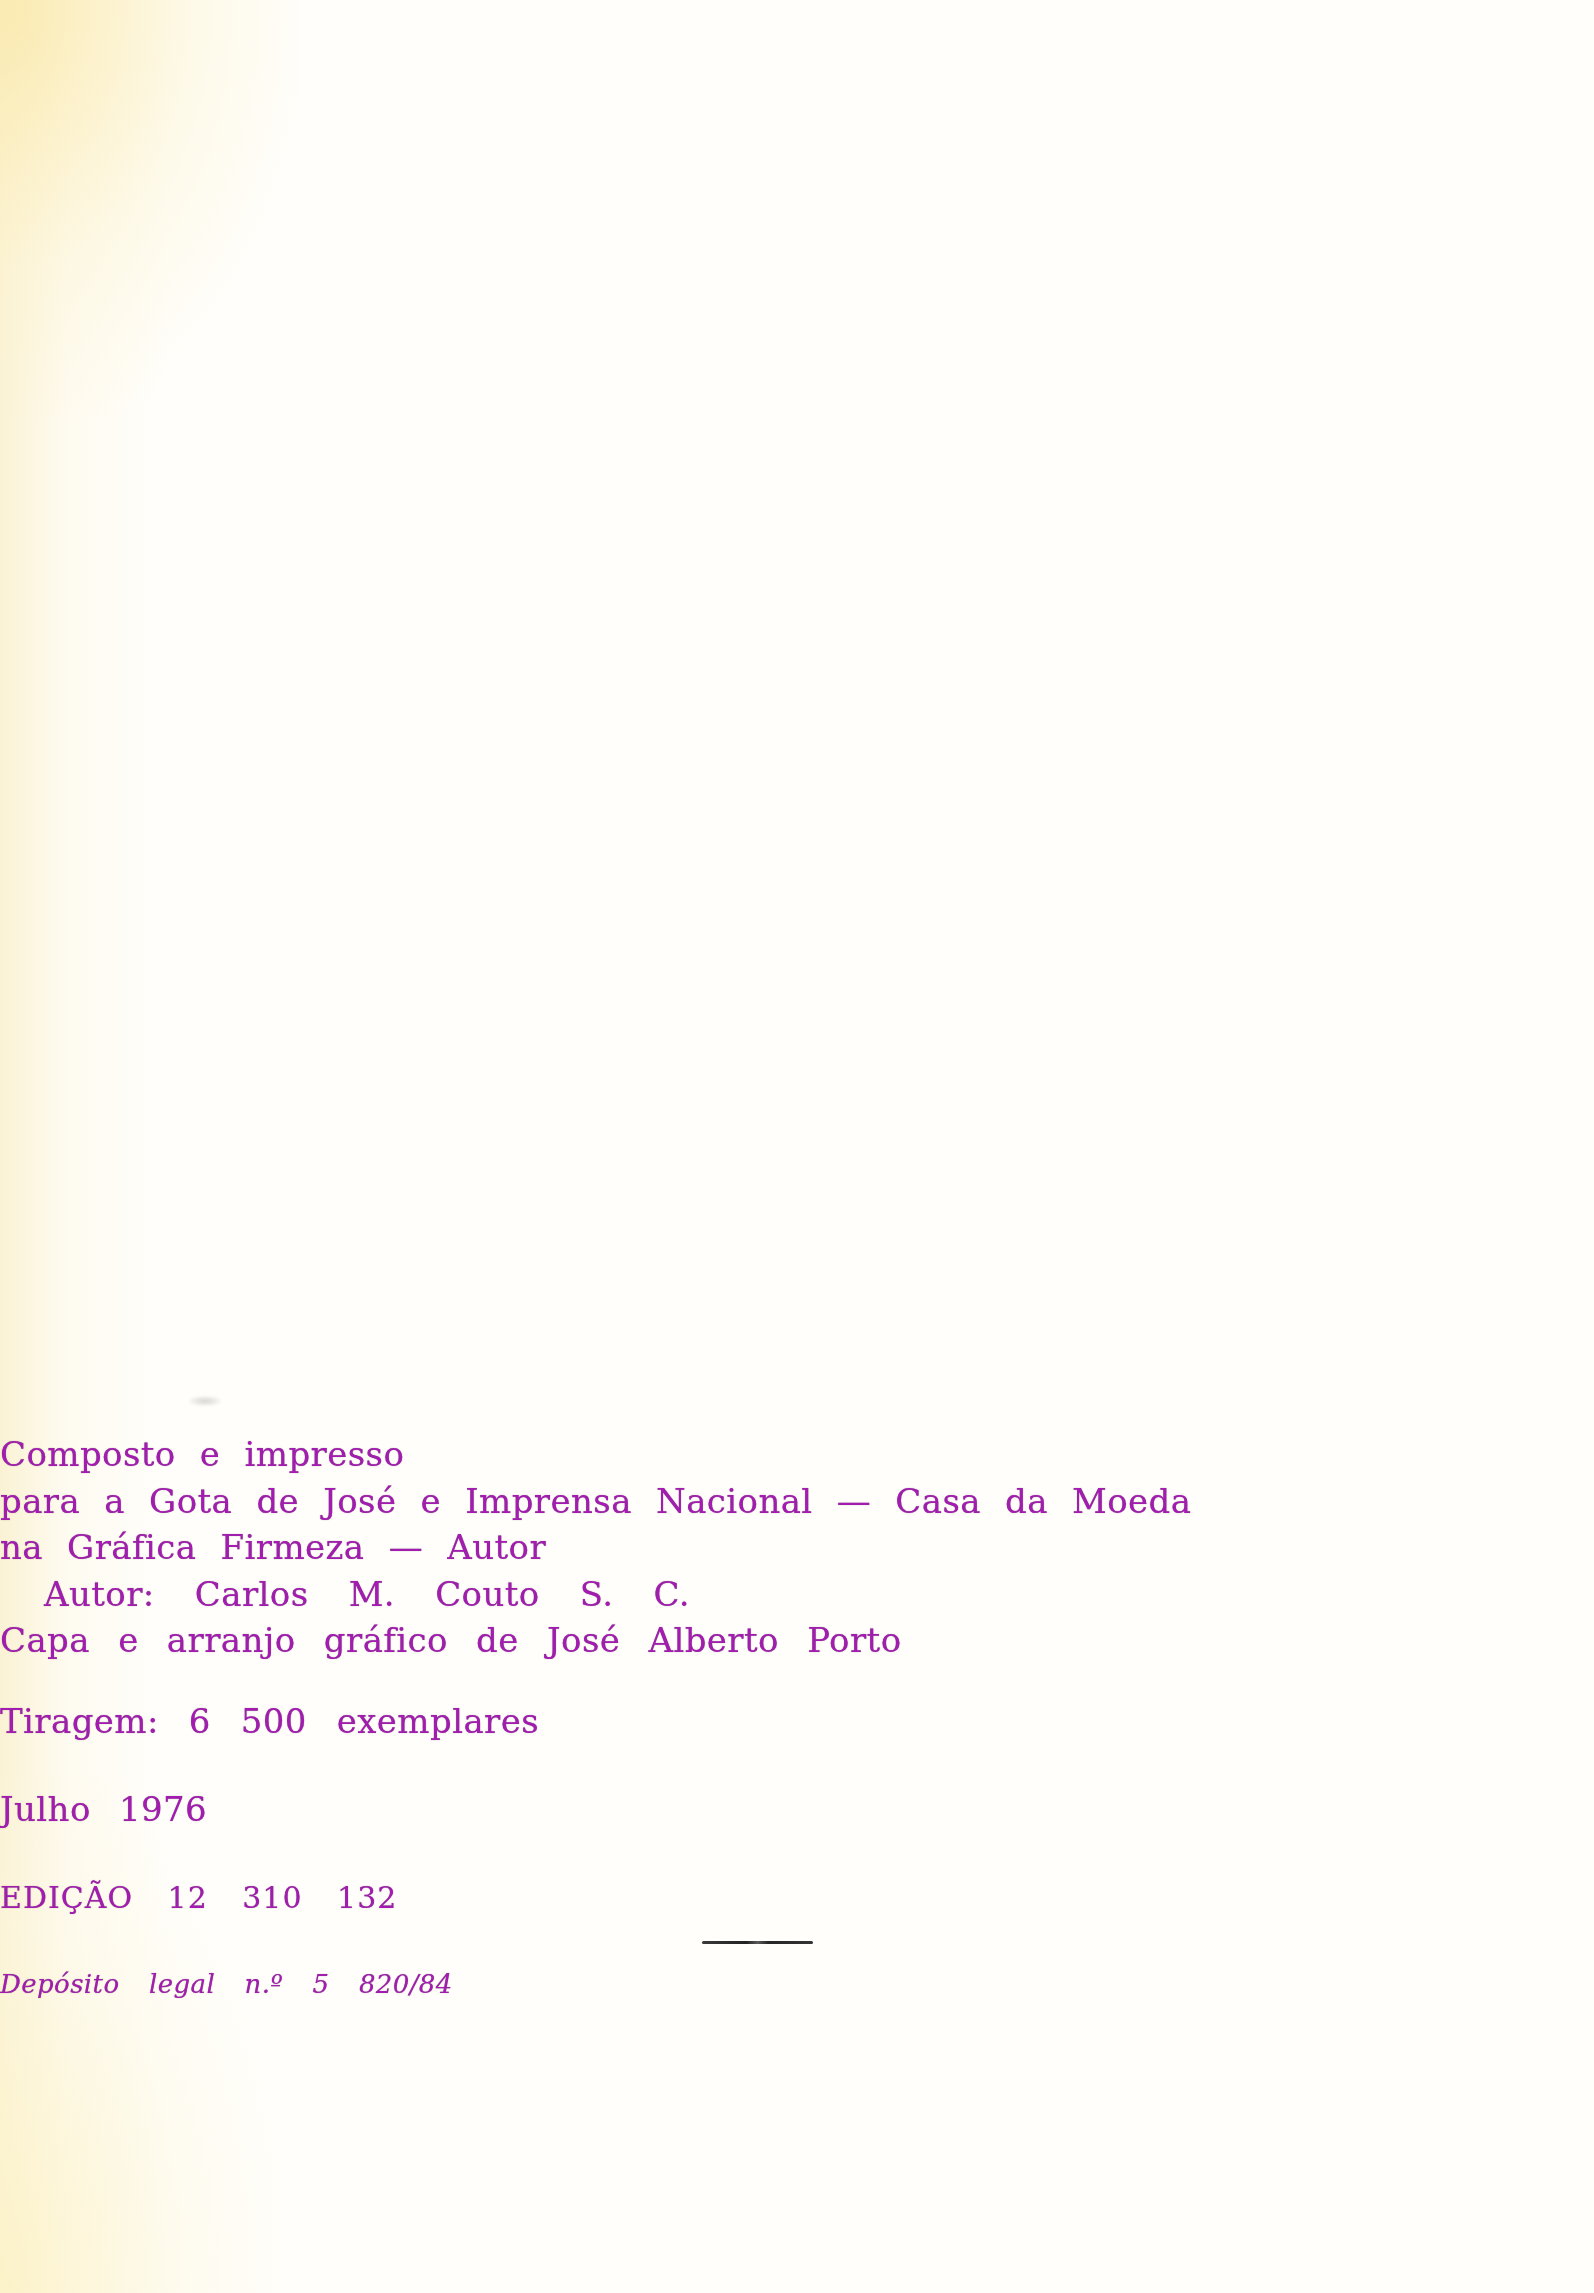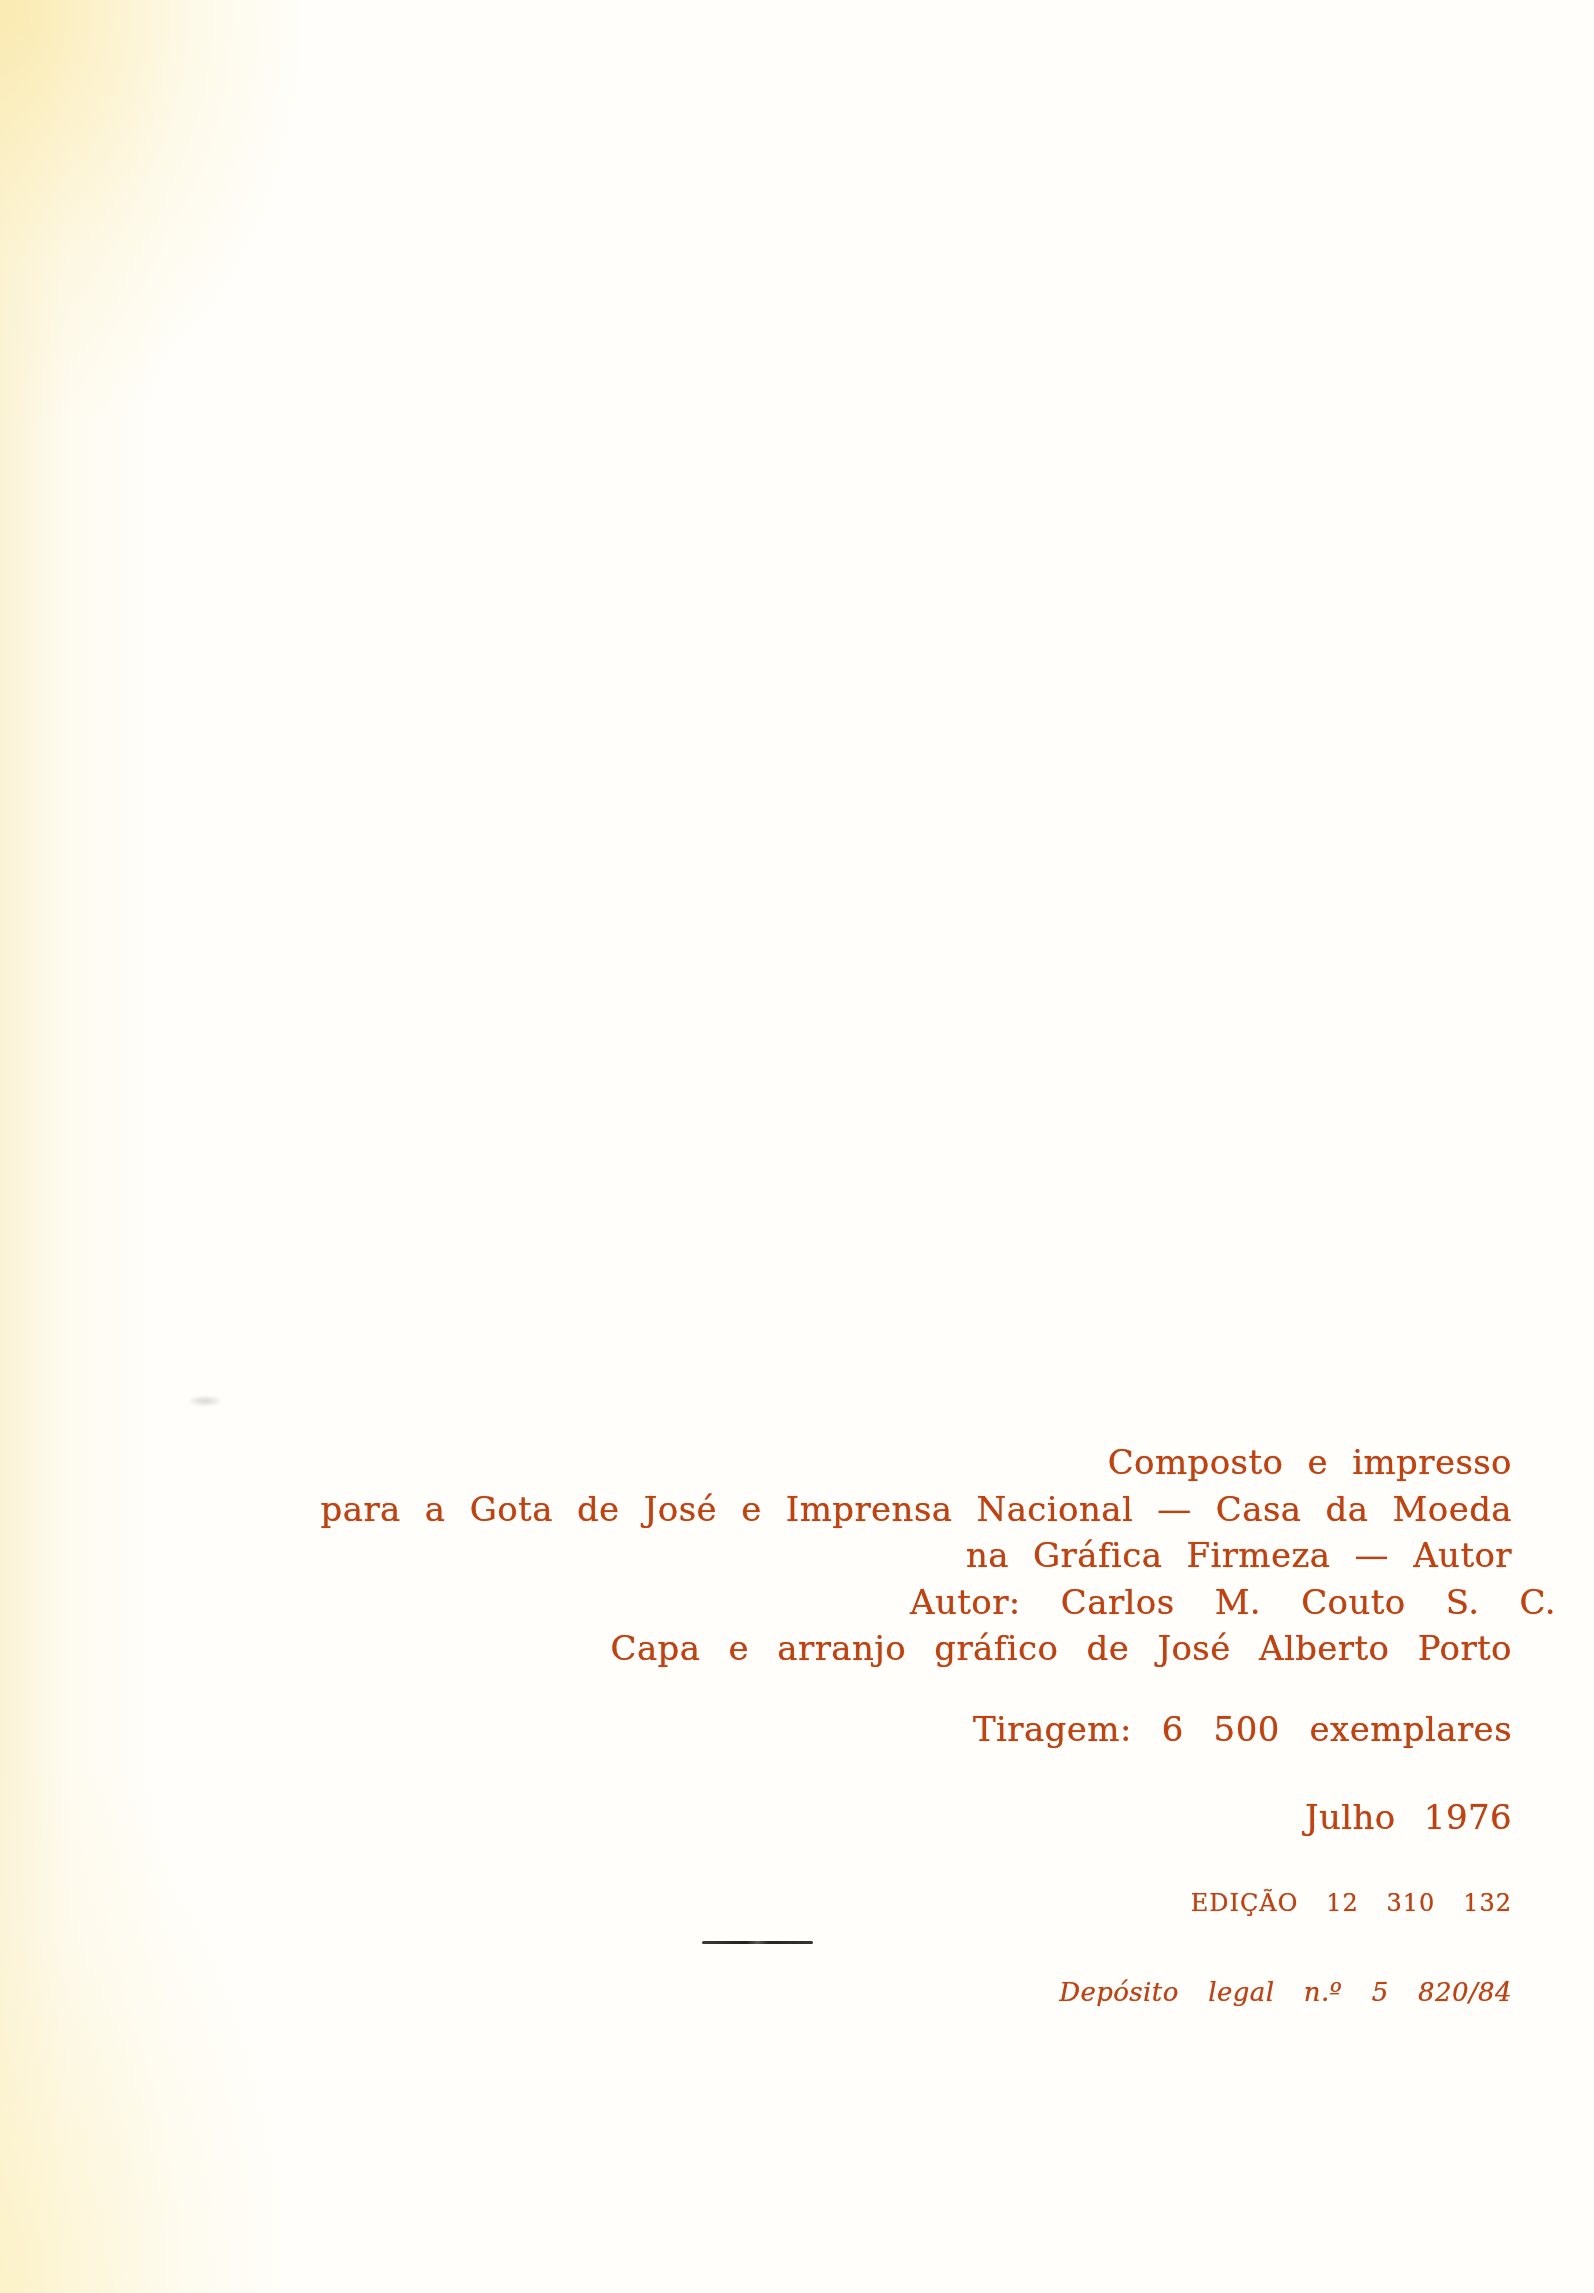--- a/index.html
+++ b/index.html
@@ -54,38 +54,38 @@
       rgba(140, 140, 140, 0.35) 0%,
       rgba(160, 160, 160, 0.15) 55%,
       rgba(255, 255, 255, 0) 80%);
     filter: blur(1px);
   }
   
   .ln {
     position: absolute;
     left: 0;
     width: 1504px;
-    margin: 8px;
-    text-align: right;
-    color: #c2410c;
+    margin: 0;
+    text-align: left;
+    color: #a21caf;
     font-size: 34px;
     line-height: 1;
     letter-spacing: 0.4px;
     word-spacing: 0.38em;
     text-shadow: 0 0 1px rgba(36, 36, 36, 0.55);
     white-space: nowrap;
   }
   .ln-composto { top: 1437px; }
   .ln-para     { top: 1484px; }
   .ln-grafica  { top: 1530px; }
   .ln-autor    { top: 1577px; word-spacing: 0.85em; padding-left: 44px; }
   .ln-capa     { top: 1623px; word-spacing: 0.5em; }
   .ln-tiragem  { top: 1704px; word-spacing: 0.55em; }
   .ln-julho    { top: 1792px; word-spacing: 0.5em; }
-  .ln-edicao   { top: 1883px; font-size: 24px; letter-spacing: 1px; word-spacing: 0.8em; }
+  .ln-edicao   { top: 1883px; font-size: 30px; letter-spacing: 1px; word-spacing: 0.8em; }
   .ln-deposito { top: 1971px; font-size: 26px; font-style: italic; word-spacing: 0.8em; }
   .divider {
     position: absolute;
     left: 702px; top: 1941px;
     width: 111px; height: 3px;
     border-radius: 2px;
     background: linear-gradient(to right,
       #3a3a3a 0%, #222222 40%, #5a5a5a 50%, #262626 60%, #343434 100%);
   }
 </style>

